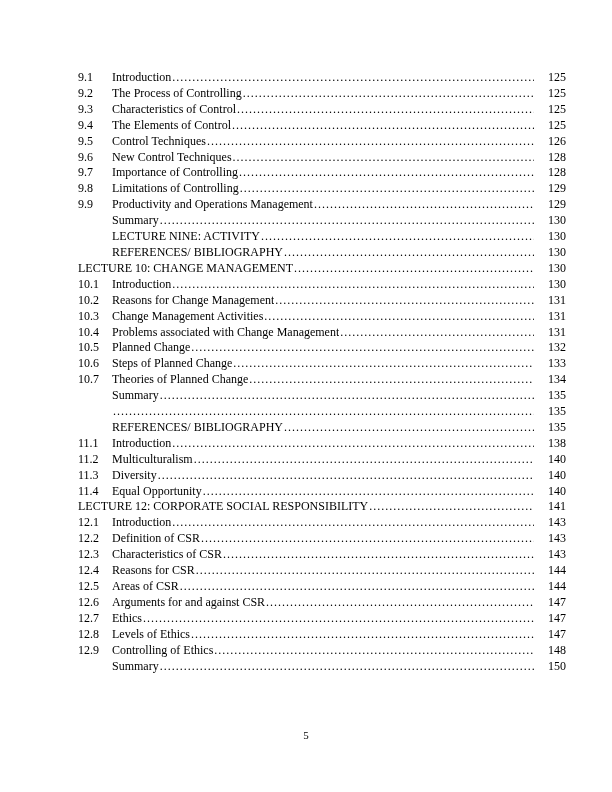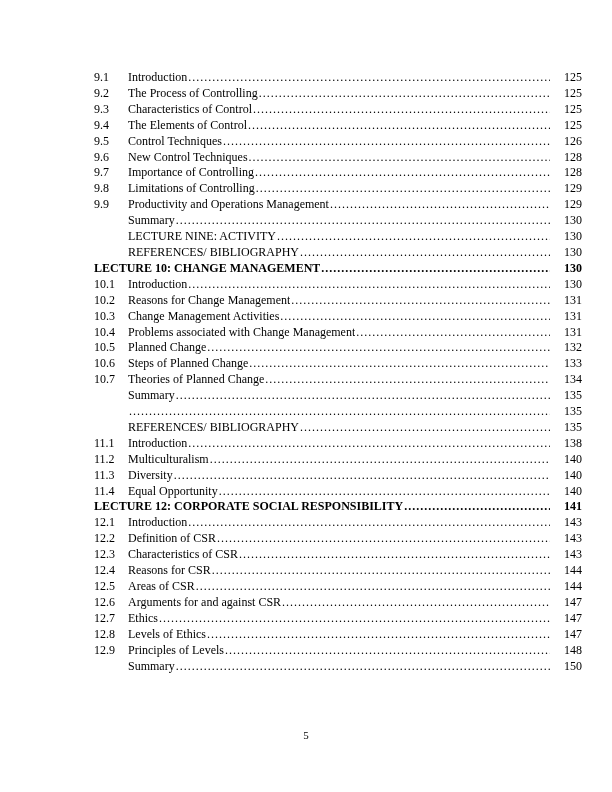--- a/index.html
+++ b/index.html
@@ -17,21 +17,20 @@
     height: 792px;
     padding: 70px 46px 0 78px;
     overflow: hidden;
   }
   .toc { width: 100%; }
   .row {
     display: flex;
     align-items: flex-start;
     line-height: 15.9px;
     width: 100%;
-    margin-left: 16px;
   }
   .row .num {
     flex: 0 0 34px;
     white-space: nowrap;
   }
   .row .title {
     flex: 0 0 auto;
     max-width: 400px;
     white-space: nowrap;
     overflow: hidden;
@@ -44,21 +43,21 @@
   }
   .row .leader::after {
     content: "..........................................................................................................................................................";
     letter-spacing: 1px;
   }
   .row .page-num {
     flex: 0 0 30px;
     text-align: right;
     white-space: nowrap;
   }
-  .row.lecture { font-weight: bold; }
+  .row.lecture { font-weight: normal; }
   .footer {
     position: absolute;
     top: 729px;
     left: 0;
     width: 612px;
     text-align: center;
     font-size: 11px;
   }
 </style>
 </head>
@@ -313,21 +312,21 @@
 
   <div class="row sub">
     <span class="num">12.8</span>
     <span class="title">Levels of Ethics</span>
     <span class="leader"></span>
     <span class="page-num">147</span>
   </div>
 
   <div class="row sub">
     <span class="num">12.9</span>
-    <span class="title">Principles of Levels</span>
+    <span class="title">Controlling of Ethics</span>
     <span class="leader"></span>
     <span class="page-num">148</span>
   </div>
 
 
   <div class="row sub">
     <span class="num"></span>
     <span class="title">Summary</span>
     <span class="leader"></span>
     <span class="page-num">150</span>

